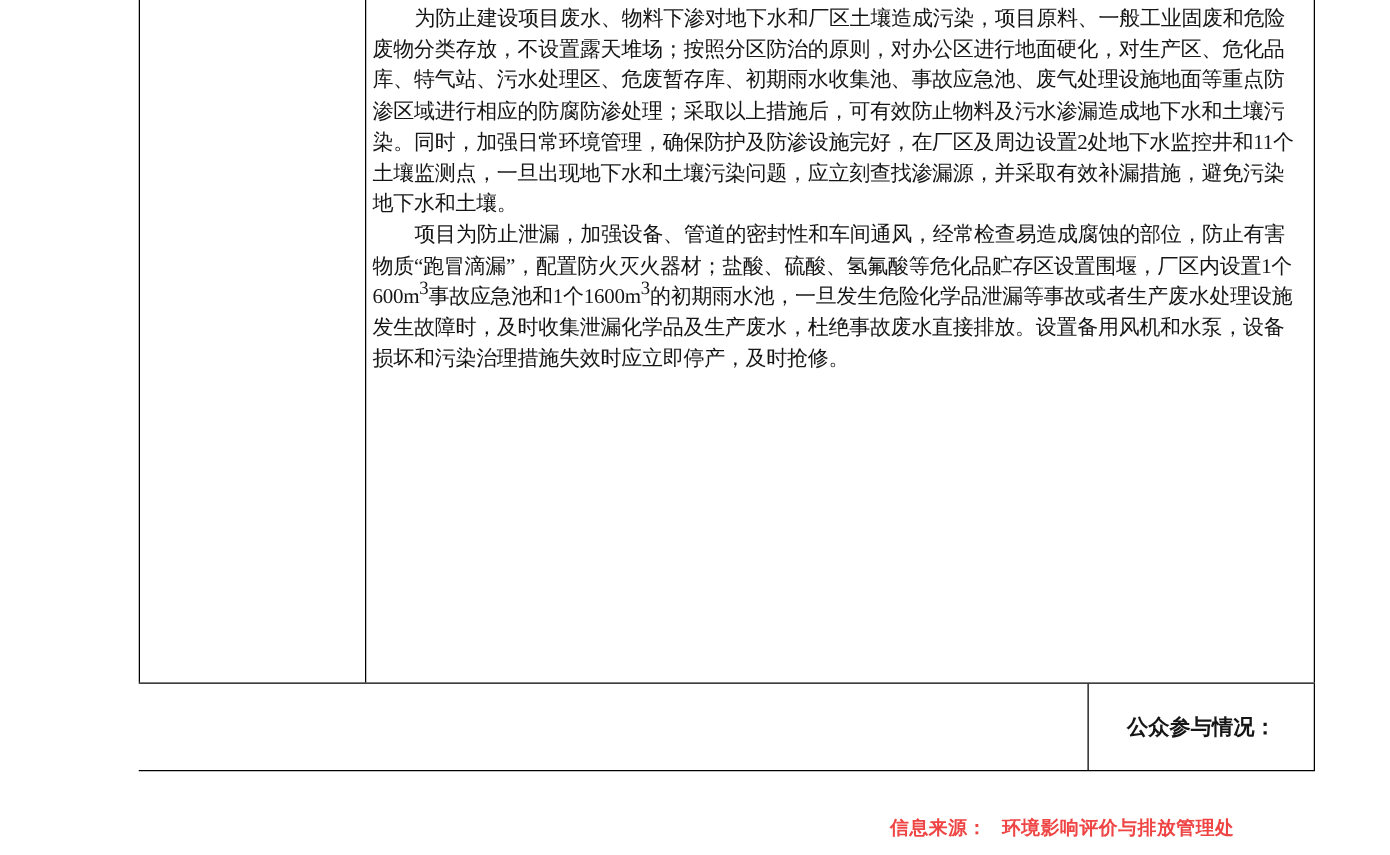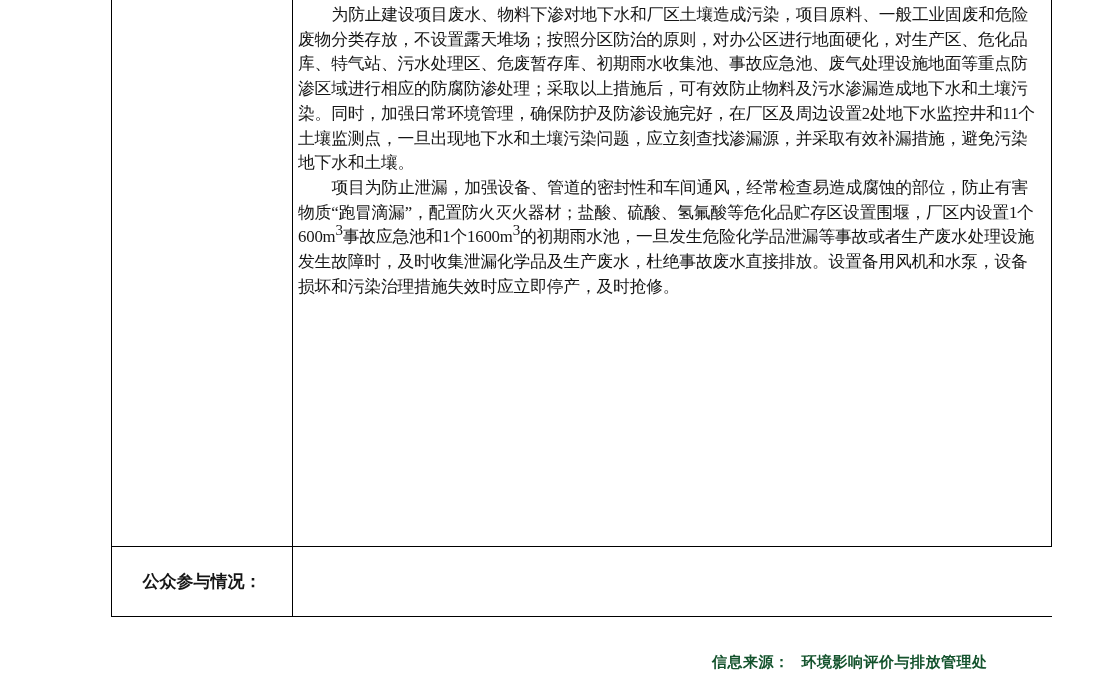--- a/index.html
+++ b/index.html
@@ -22,21 +22,21 @@
     top: 0;
     width: 941px;
     box-sizing: border-box;
   }
   .t-row {
     display: flex;
     box-sizing: border-box;
     border-bottom: 1.5px solid #000;
   }
   .row-measures   { height: 547px; }
-  .row-participation { height: 70px; }
+  .row-participation { height: 70px; justify-content: flex-end; }
   .cell-label {
     flex: 0 0 182px;
     box-sizing: border-box;
     border-left: 1.5px solid #000;
     border-right: 1.5px solid #000;
     display: flex;
     align-items: center;
     justify-content: center;
     font-weight: 700;
     font-size: 17px;
@@ -98,15 +98,15 @@
       <p class="body-para"><span>项目为防止泄漏，加强设备、管道的密封性和车间通风，经常检查易造成腐蚀的部位，防止有害物质“跑冒滴漏”，配置防火灭火器材；盐酸、硫酸、氢氟酸等危化品贮存区设置围堰，厂区内设置1个600m</span><sup class="sup3">3</sup><span>事故应急池和1个1600m</span><sup class="sup3">3</sup><span>的初期雨水池，一旦发生危险化学品泄漏等事故或者生产废水处理设施发生故障时，及时收集泄漏化学品及生产废水，杜绝事故废水直接排放。设置备用风机和水泵，设备损坏和污染治理措施失效时应立即停产，及时抢修。</span></p>
     </div>
   </div>
 
   <div class="t-row row-participation">
     <div class="cell-label">公众参与情况：</div>
   </div>
 
 </div>
 
-<div class="footer-source" style="color: #14532d;">
+<div class="footer-source" style="color: #ef4444;">
   <span>信息来源：</span><span class="gap">环境影响评价与排放管理处</span>
 </div>
 
 </body></html>

